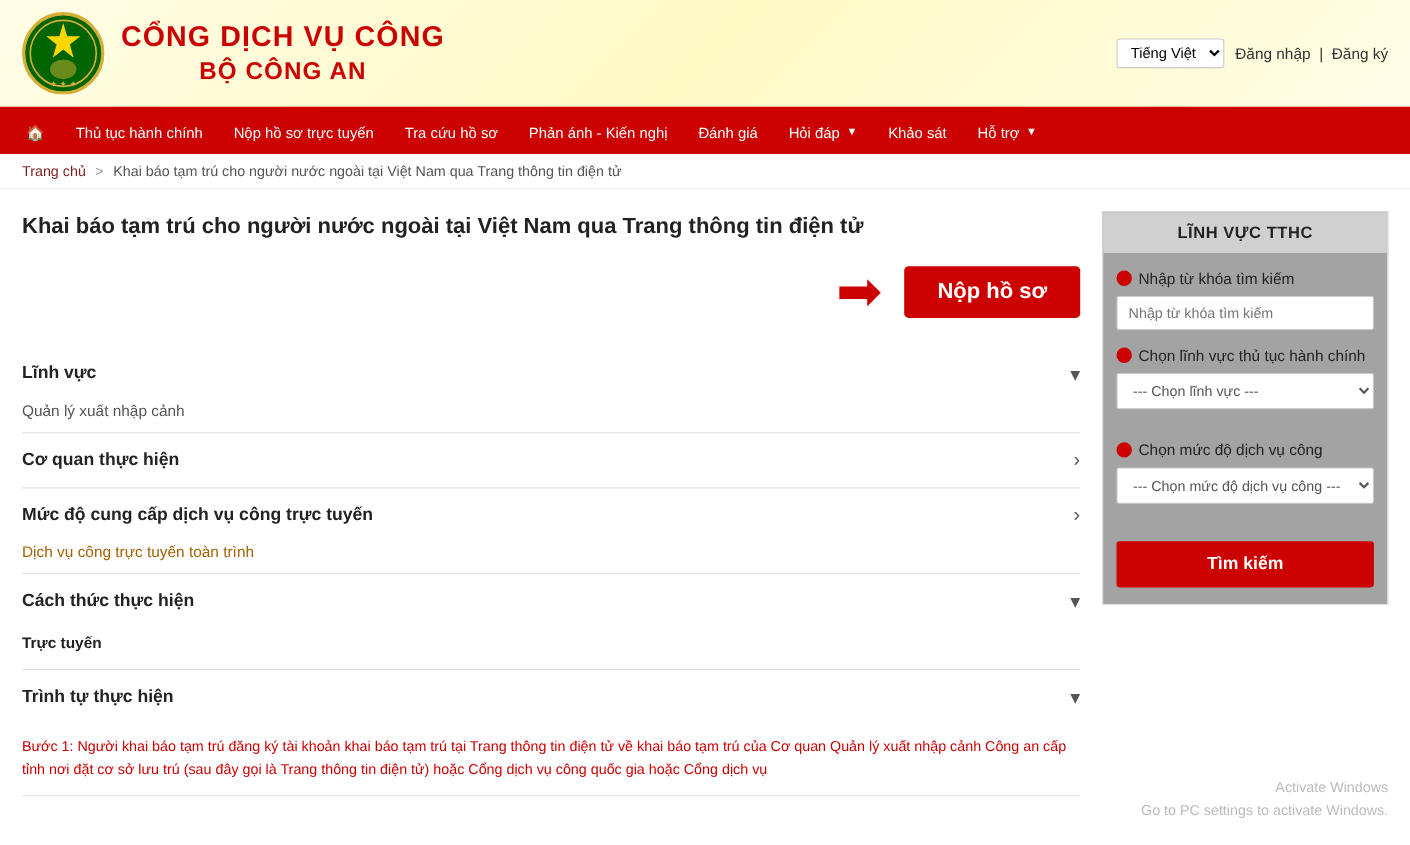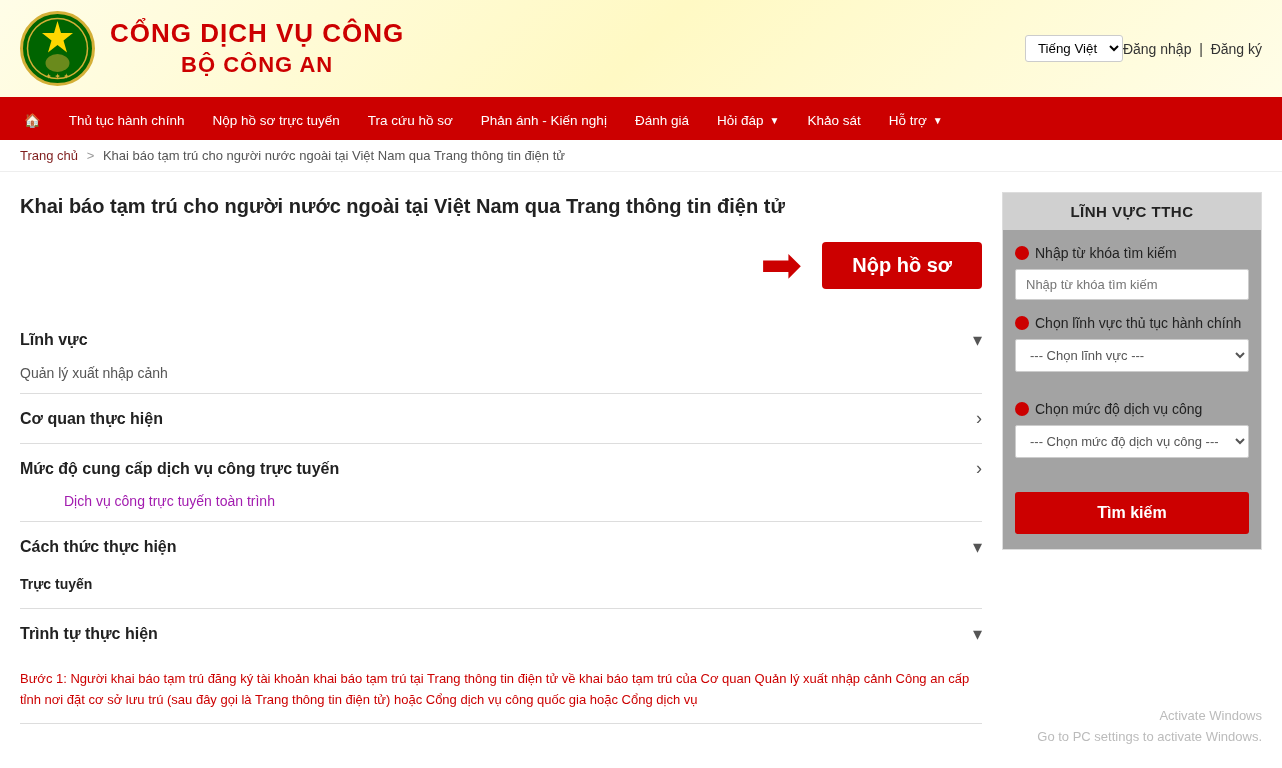--- a/index.html
+++ b/index.html
@@ -35,21 +35,21 @@
       font-size: 26px;
       letter-spacing: 1px;
     }
     .header-title .line2 {
       font-size: 22px;
       letter-spacing: 1px;
     }
     .header-right {
       display: flex;
       align-items: center;
-      gap: 0;
+      gap: 10px;
       font-size: 14px;
     }
     .lang-select {
       border: 1px solid #ccc;
       padding: 4px 8px;
       border-radius: 3px;
       background: #fff;
       cursor: pointer;
     }
     .auth-links {
@@ -160,23 +160,22 @@
     .accordion-icon {
       font-size: 18px;
       color: #555;
     }
     .accordion-content {
       padding: 0 0 12px 0;
       color: #555;
       font-size: 14px;
     }
     .accordion-content a {
-      color: #a21caf;
+      color: #a16207;
       text-decoration: none;
-      margin-left: 44px;
     }
     .accordion-content-bold {
       font-weight: bold;
       color: #222;
       padding: 4px 0;
     }
 
     
     .step-text {
       color: #cc0000;

